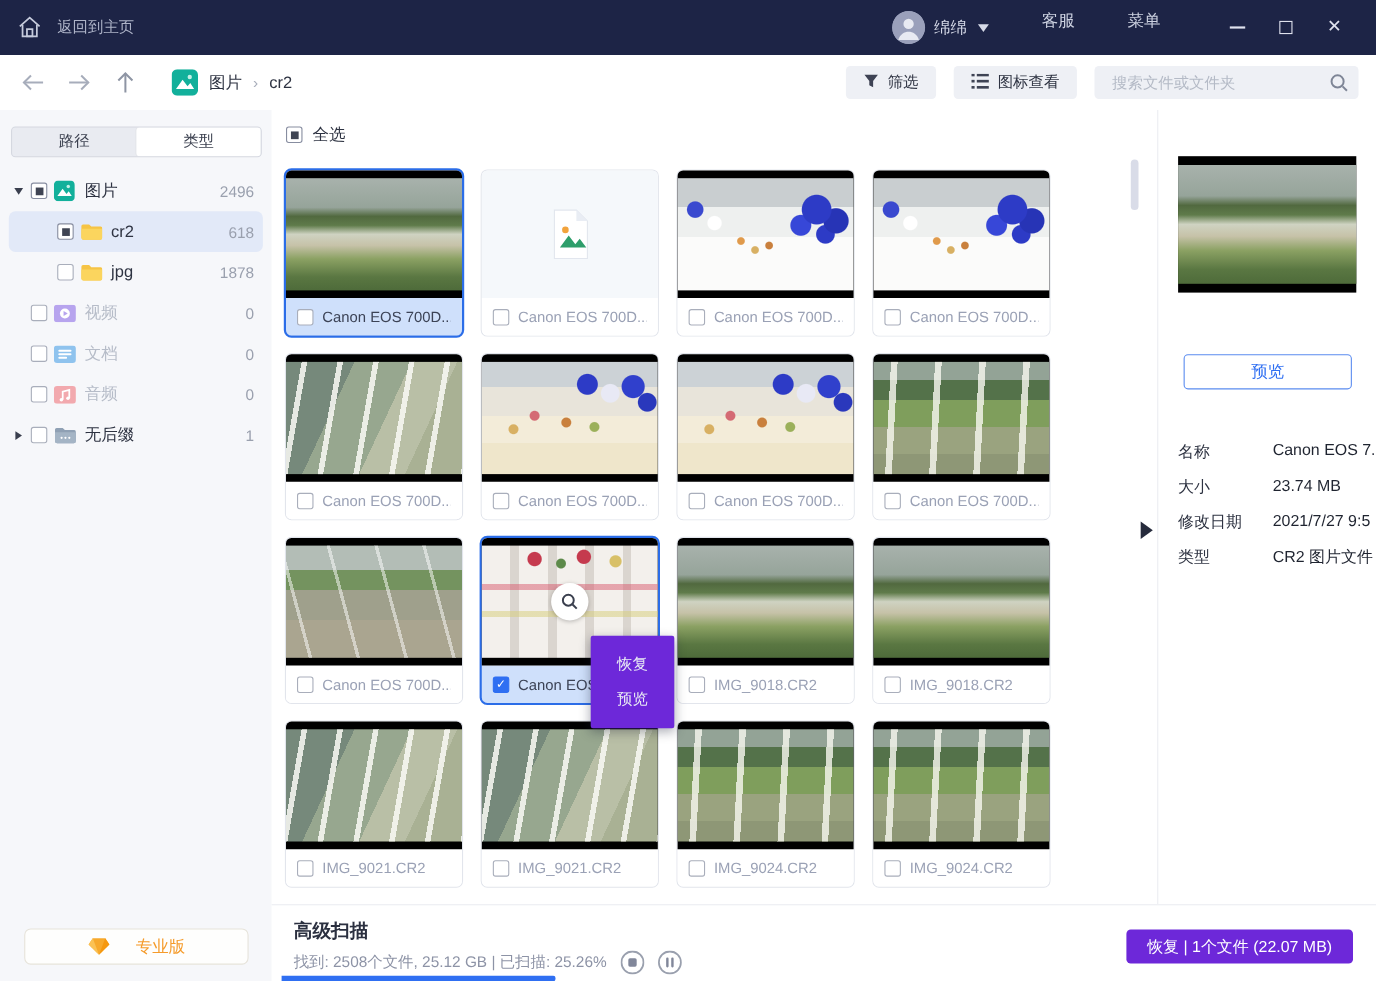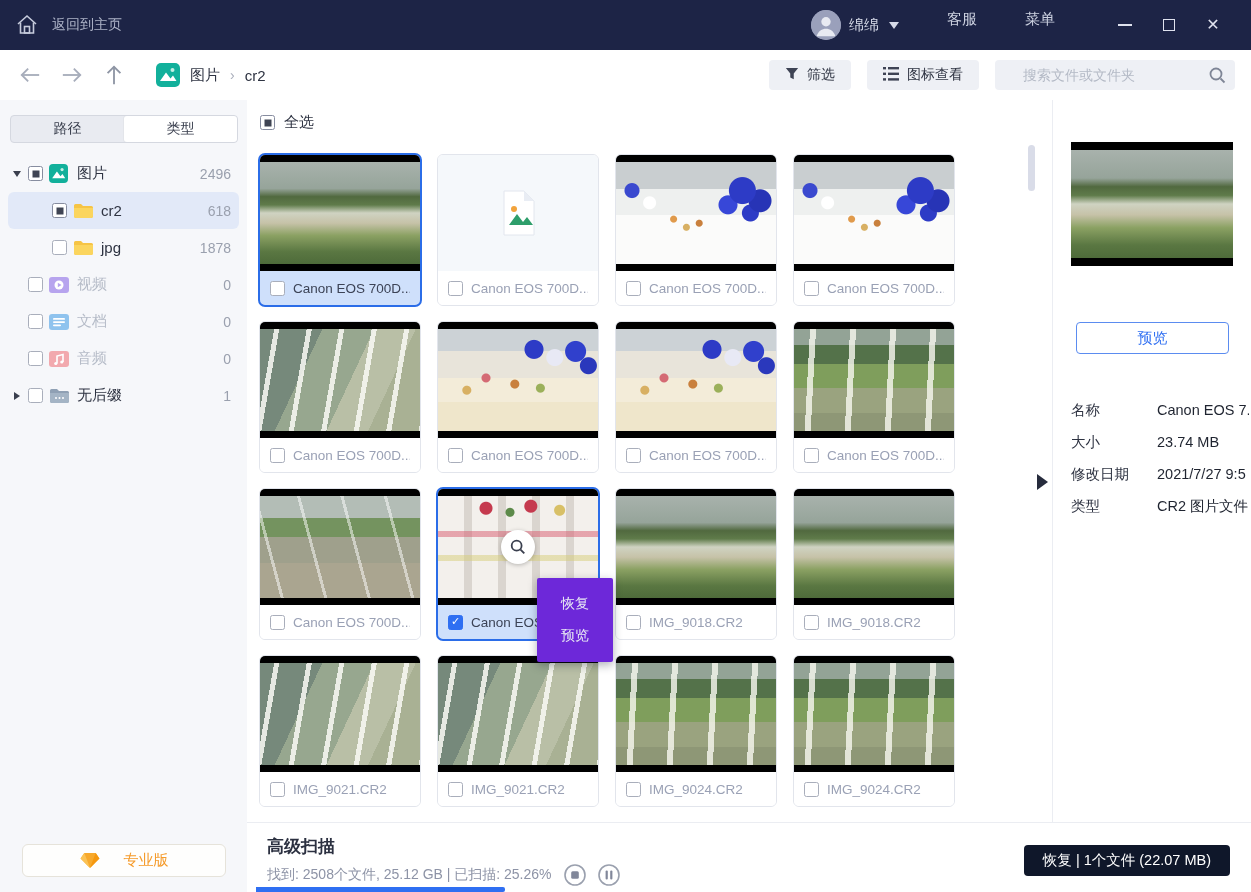--- a/index.html
+++ b/index.html
@@ -26,21 +26,21 @@
   .toolbar { position:absolute; left:0; top:50px; width:1251px; height:50px; background:#fff; display:flex; align-items:center; }
   .nav-arrows { display:flex; align-items:center; gap:18px; padding-left:18px; }
   .nav-arrow { width:24px; height:22px; display:flex; align-items:center; justify-content:center; cursor:pointer; }
   .breadcrumb { display:flex; align-items:center; gap:10px; margin-left:30px; }
   .crumb-ico { width:24px; height:24px; }
   .crumb-txt { font-size:15px; color:#2e3342; cursor:pointer; }
   .crumb-sep { color:#a9aebb; font-size:14px; }
   .toolbar-right { margin-left:auto; display:flex; align-items:center; gap:16px; padding-right:16px; }
   .tool-btn { height:30px; background:#eef0f5; border-radius:4px; display:flex; align-items:center; gap:8px; padding:0 16px; font-size:14px; color:#2e3342; cursor:pointer; }
   .searchbox { position:relative; width:240px; height:30px; background:#eef0f5; border-radius:4px; display:flex; align-items:center; }
-  .searchbox input { border:none; outline:none; background:transparent; width:200px; padding:0 28px; font-size:14px; color:#3a3f4e; font-family:inherit; }
+  .searchbox input { border:none; outline:none; background:transparent; width:200px; padding:0 16px; font-size:14px; color:#3a3f4e; font-family:inherit; }
   .searchbox input::placeholder { color:#b4bac6; }
   .search-ico { position:absolute; right:9px; top:6px; }
 
   
   .sidebar { position:absolute; left:0; top:100px; width:247px; height:792px; background:#f6f7fa; }
   .seg-tabs { position:absolute; left:10px; top:15px; width:228px; height:28px; background:#e9ebf1; border:1px solid #d5d8e0; border-radius:4px; display:flex; overflow:hidden; }
   .seg-tab { flex:1; display:flex; align-items:center; justify-content:center; font-size:14px; color:#3a3f4e; cursor:pointer; }
   .seg-tab.active { background:#fff; border-radius:3px; box-shadow:0 0 0 1px #e3e5ea; }
   .tree { position:absolute; left:0; top:55px; width:247px; }
   .tree-row { position:relative; height:37px; display:flex; align-items:center; margin:0 8px; border-radius:6px; cursor:pointer; }
@@ -136,21 +136,21 @@
   .detail-label { width:86px; font-size:14.5px; color:#2e3342; flex:0 0 auto; }
   .detail-value { font-size:14.5px; color:#1f2430; white-space:nowrap; overflow:hidden; }
   .collapse-handle { position:absolute; left:1037px; top:474px; width:0; height:0; border-top:8px solid transparent; border-bottom:8px solid transparent; border-left:11px solid #262b3c; cursor:pointer; z-index:5; }
 
   
   .bottombar { position:absolute; left:247px; top:822px; width:1004px; height:70px; background:#fff; border-top:1px solid #ebedf2; }
   .bb-title { position:absolute; left:20px; top:12px; font-size:17px; font-weight:bold; color:#2b3040; }
   .bb-status { position:absolute; left:20px; top:41px; display:flex; align-items:center; gap:12px; }
   .bb-status-text { font-size:14px; color:#8d93a6; }
   .circle-btn { width:22px; height:22px; cursor:pointer; display:flex; }
-  .recover-btn { position:absolute; right:21px; top:22px; height:31px; padding:0 19px; background:#0f172a; border-radius:4px; color:#fff; font-size:14.5px; display:flex; align-items:center; cursor:pointer; }
+  .recover-btn { position:absolute; right:21px; top:22px; height:31px; padding:0 19px; background:#6d28d9; border-radius:4px; color:#fff; font-size:14.5px; display:flex; align-items:center; cursor:pointer; }
   .progress-track { position:absolute; left:9px; bottom:0; width:986px; height:5px; background:transparent; }
   .progress-fill { height:5px; background:#2f6ff2; border-radius:0 2px 2px 0; }
 </style>
 </head>
 <body>
 
 <div class="app">
 
   <div class="titlebar">
     <div class="tb-left">

